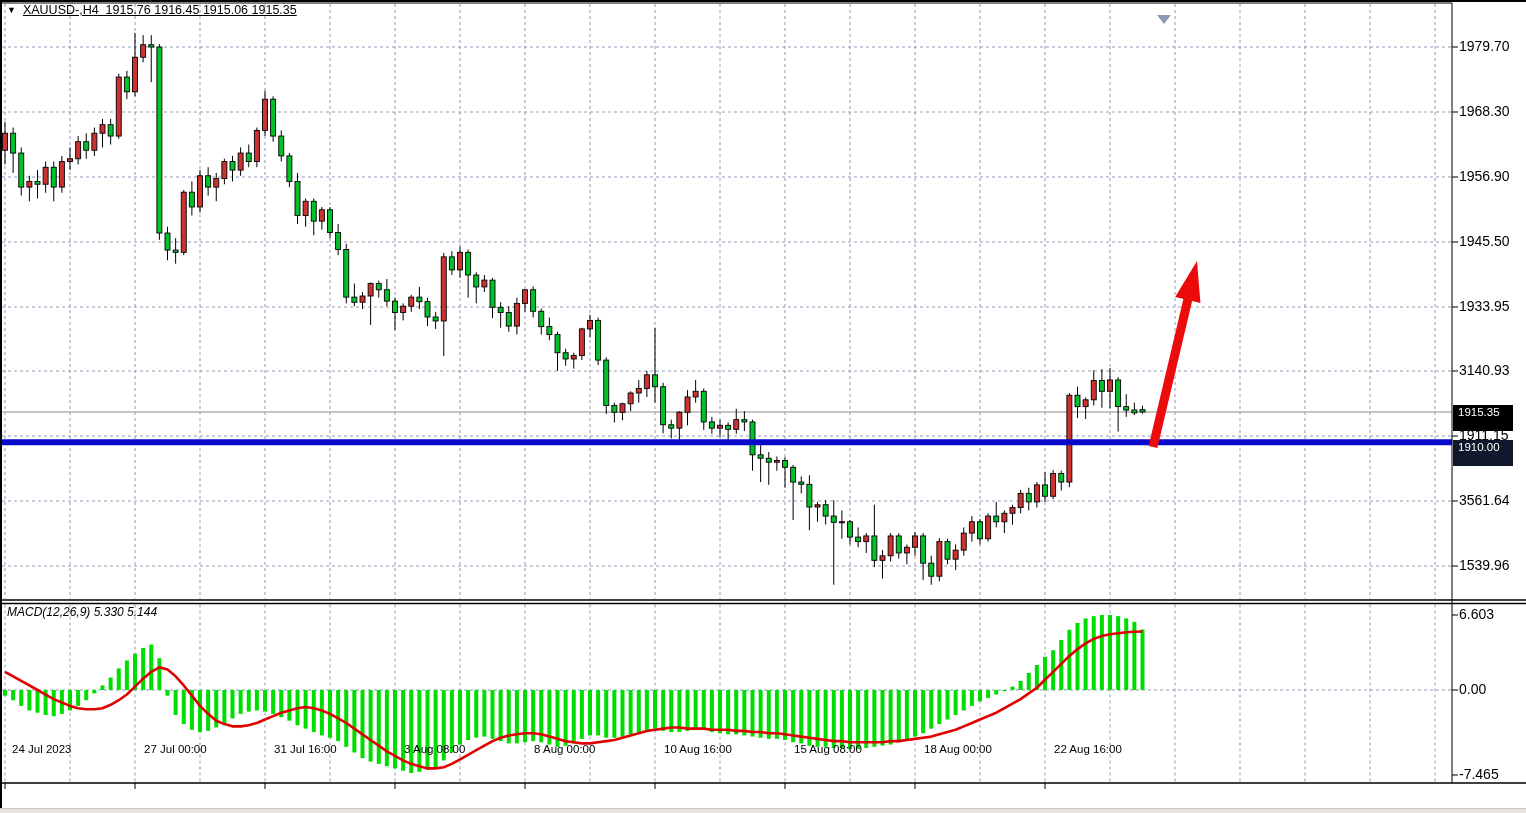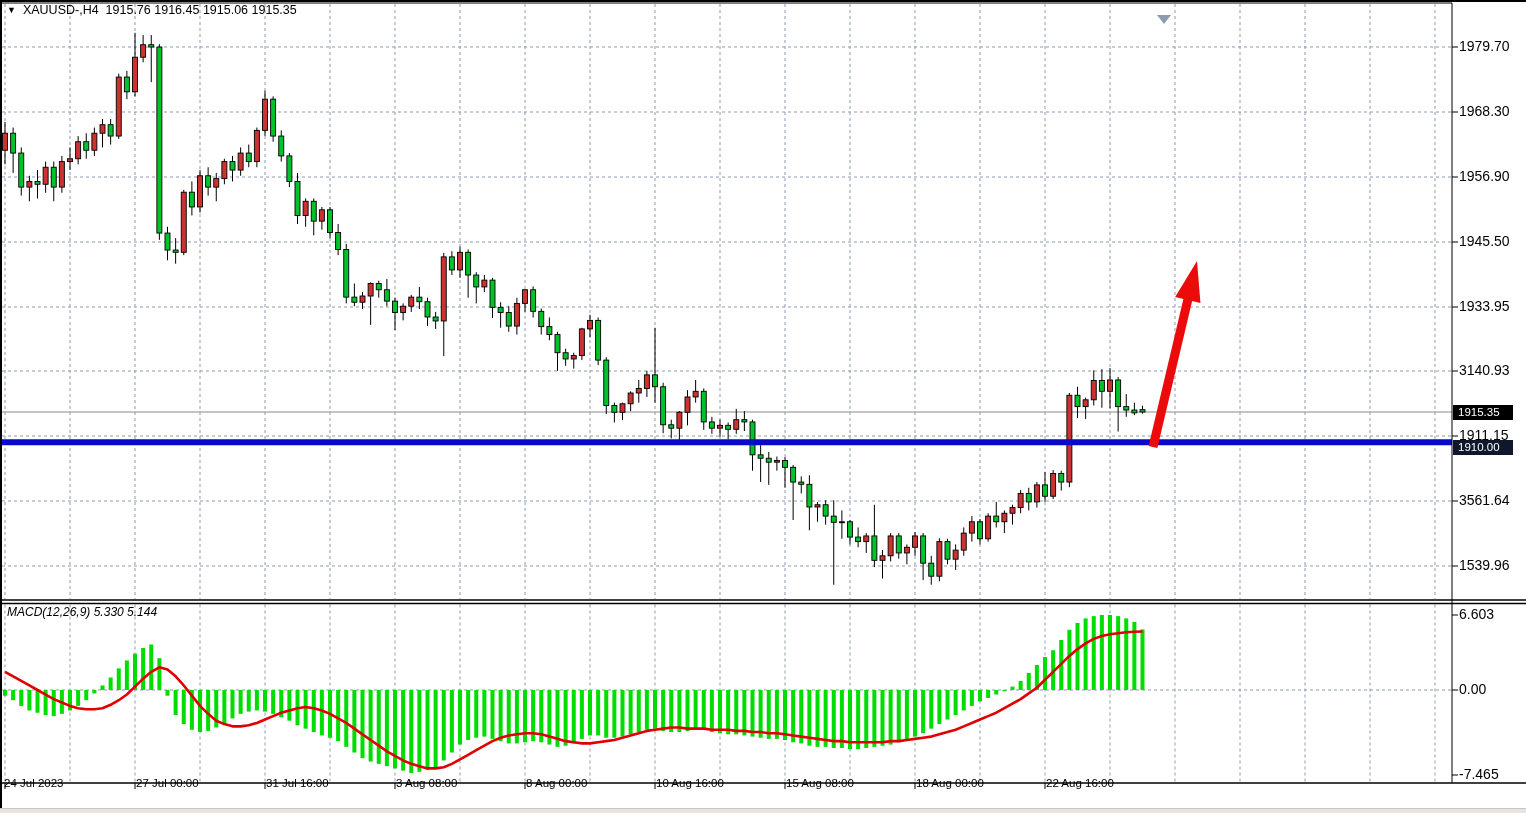--- a/index.html
+++ b/index.html
@@ -1,26 +1,26 @@
 <!DOCTYPE html>
 <html><head>
 <meta charset="utf-8">
 <style>
   html,body{margin:0;padding:0;background:#fff;}
   #chart-window{position:relative;width:1526px;height:813px;background:#fff;overflow:hidden;
     font-family:"Liberation Sans", sans-serif;}
   #canvas{position:absolute;left:0;top:0;}
   .lbl{position:absolute;color:#000;font-size:14px;line-height:13px;white-space:pre;}
   .price-lbl{left:1459px;}
-  .time-lbl{top:777px;font-size:11.5px;}
-  .badge{position:absolute;left:1453px;width:60px;height:15px;color:#fff;font-size:11.5px;
+  .time-lbl{top:743px;font-size:11.5px;margin-left:8px;}
+  .badge{position:absolute;left:1453px;width:60px;height:26px;color:#fff;font-size:11.5px;
     line-height:15px;padding-left:5px;box-sizing:border-box;z-index:5;}
   #title-row{position:absolute;left:7px;top:3px;display:flex;align-items:center;gap:7px;z-index:4;}
   #title-marker{font-size:9px;color:#000;}
-  #title-text{font-size:12.5px;color:#000;white-space:pre;}
+  #title-text{font-size:12.5px;color:#000;white-space:pre;text-decoration:underline;}
   #macd-title{position:absolute;left:7px;top:606px;font-size:12px;color:#000;z-index:4;font-style:italic;}
   #shift-marker{position:absolute;left:1157px;top:15px;width:0;height:0;z-index:4;
     border-left:7px solid transparent;border-right:7px solid transparent;border-top:9px solid #8d9bb1;}
   #bottom-strip{position:absolute;left:0;top:808px;width:1526px;height:5px;background:#e8e5e1;border-top:1px solid #c9c6c2;}
 </style>
 </head>
 <body>
 
 <div id="chart-window">
   <svg id="canvas" width="1526" height="813">

